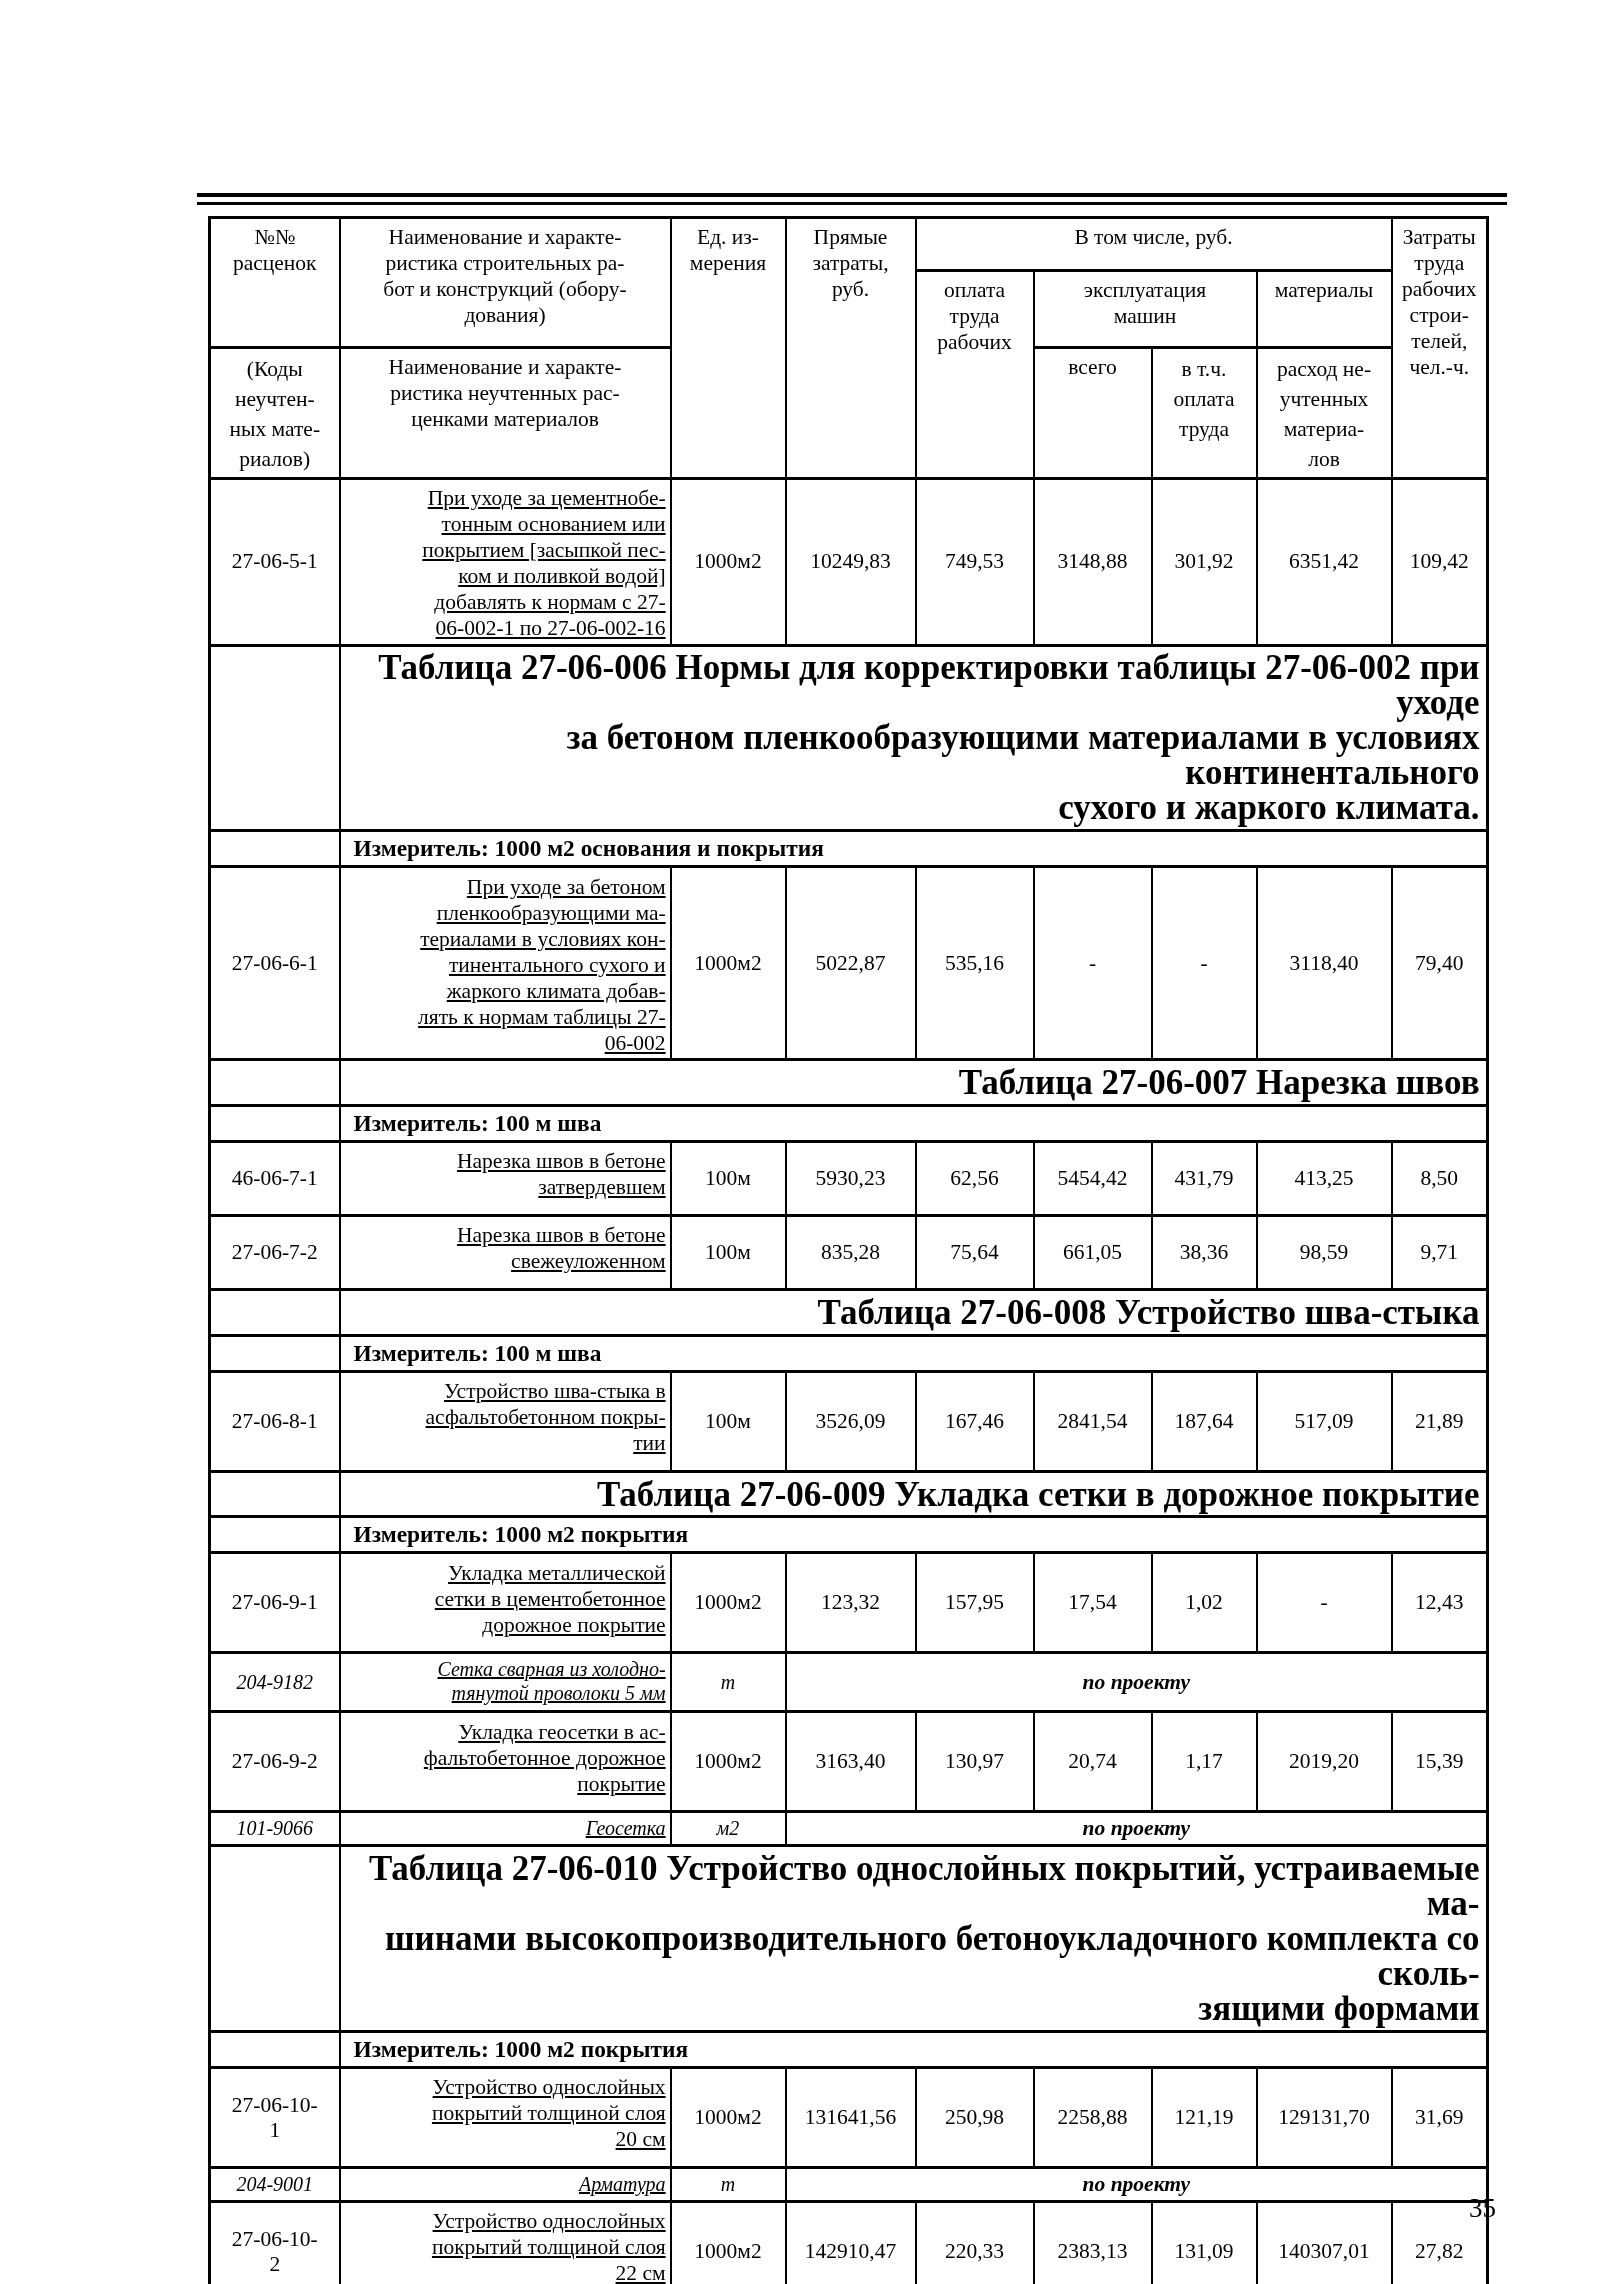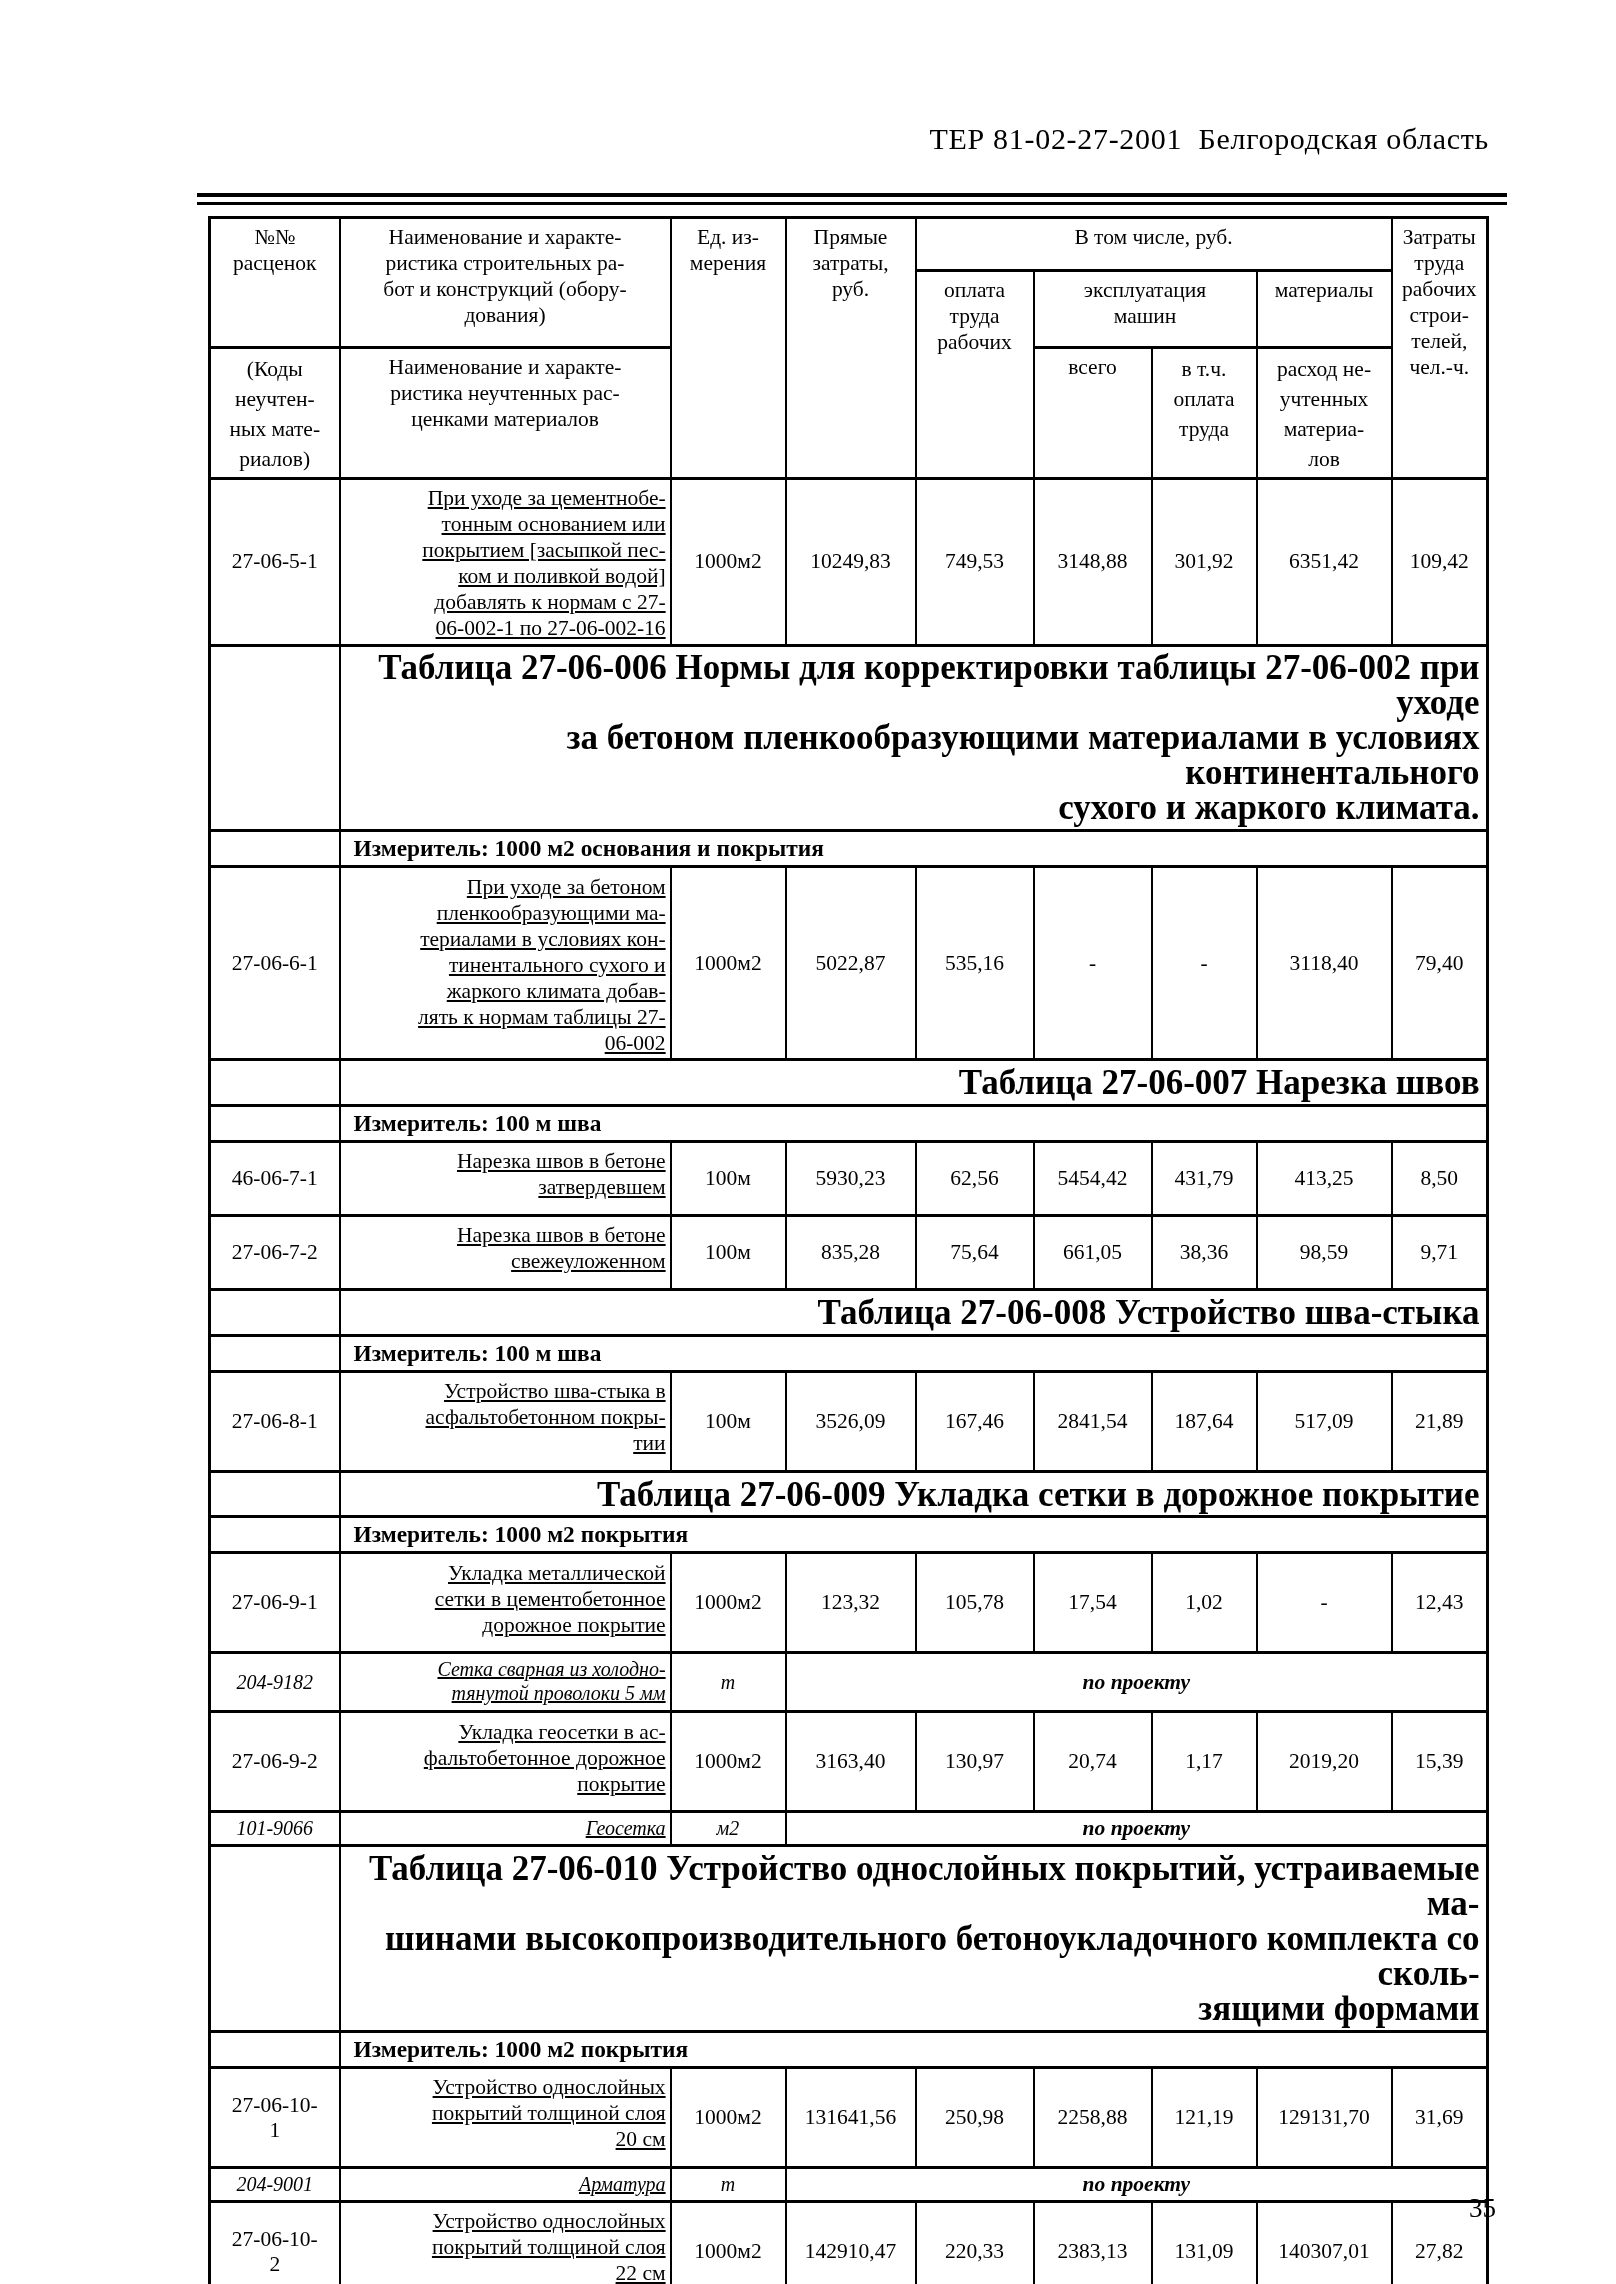--- a/index.html
+++ b/index.html
@@ -121,21 +121,20 @@
     width: 1288px;
     text-align: right;
     font-size: 27px;
   }
 </style>
 </head>
 <body>
 
 <div class="page">
 
-  <div class="doc-title">ТЕР 81-02-27-2001  Белгородская область</div>
   <div class="top-rule"></div>
 
   <table class="costs">
     <colgroup>
       <col style="width:130px">
         <col style="width:331px">
         <col style="width:115px">
       <col style="width:130px">
         <col style="width:118px">
         <col style="width:118px">
@@ -308,21 +307,21 @@
       <td class="title" colspan="8">Измеритель: 1000 м2 покрытия</td>
     </tr>
 
     <tr style="height:100px;">
       <td class="code">27-06-9-1</td>
       <td class="desc">Укладка металлической
 сетки в цементобетонное
 дорожное покрытие</td>
       <td class="num">1000м2</td>
       <td class="num">123,32</td>
-      <td class="num">105,78</td>
+      <td class="num">157,95</td>
       <td class="num">17,54</td>
       <td class="num">1,02</td>
       <td class="num">-</td>
       <td class="num">12,43</td>
     </tr>
 
     <tr class="material" style="height:59px;">
       <td class="code">204-9182</td>
       <td class="desc">Сетка сварная из холодно-
 тянутой проволоки 5 мм</td>

